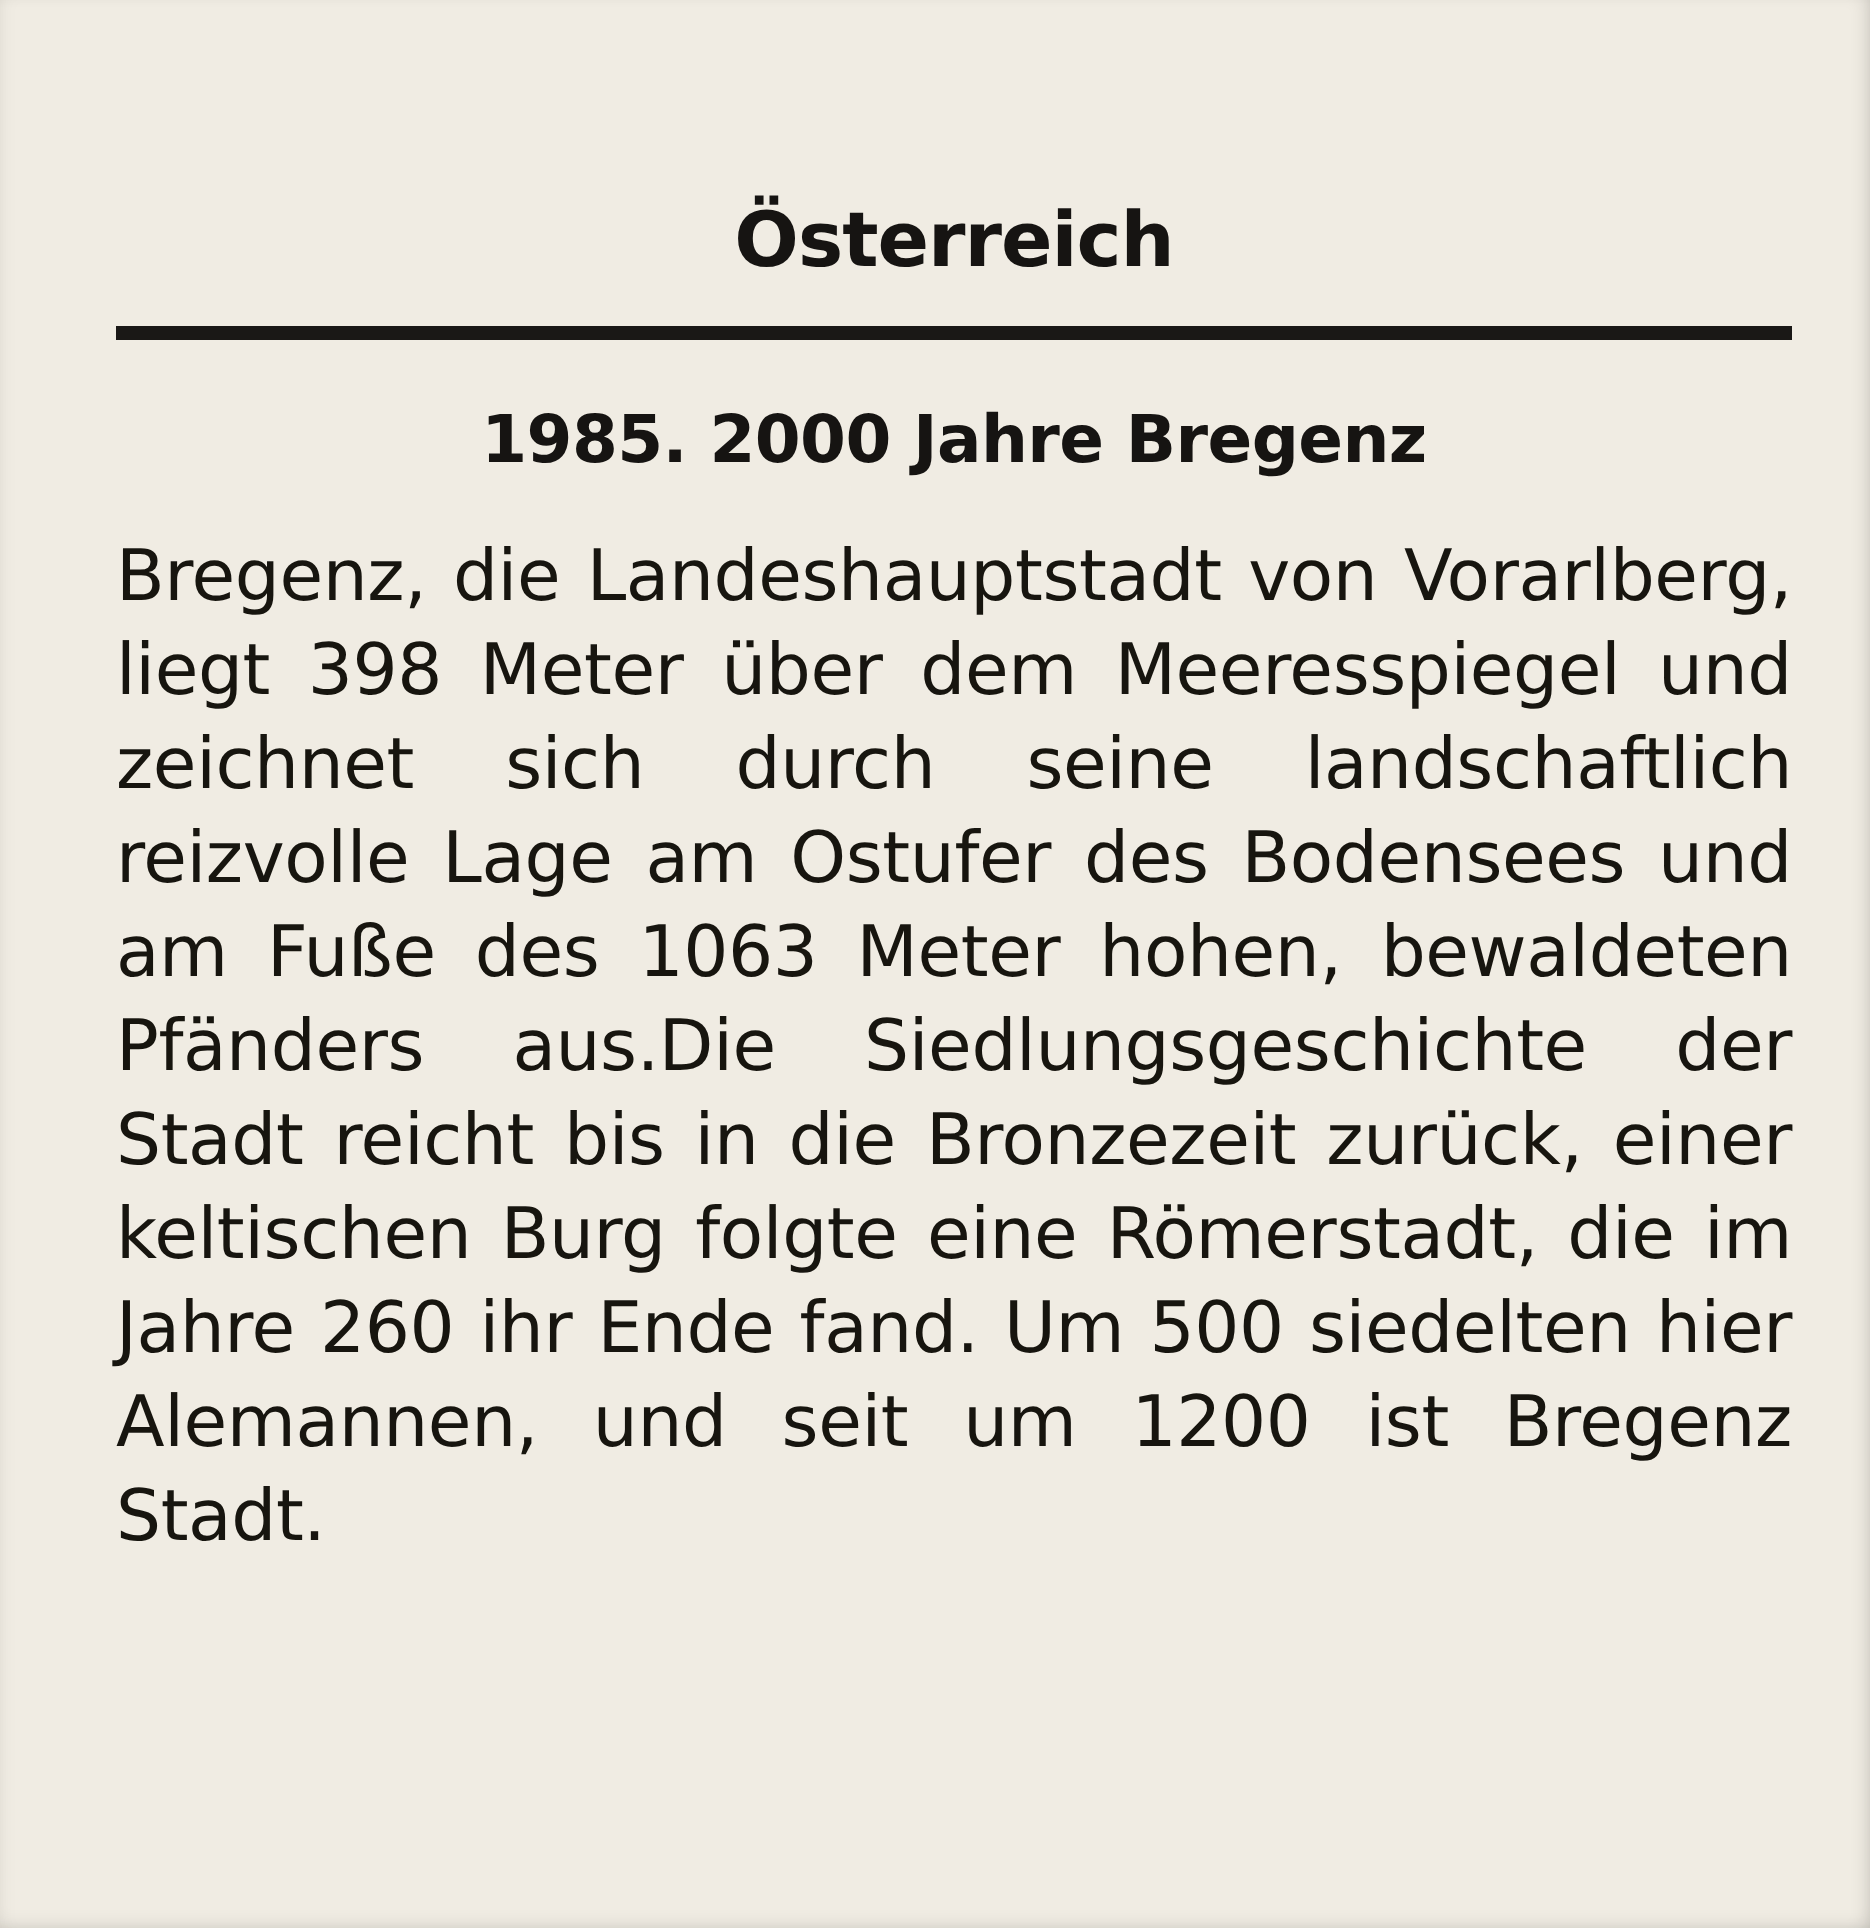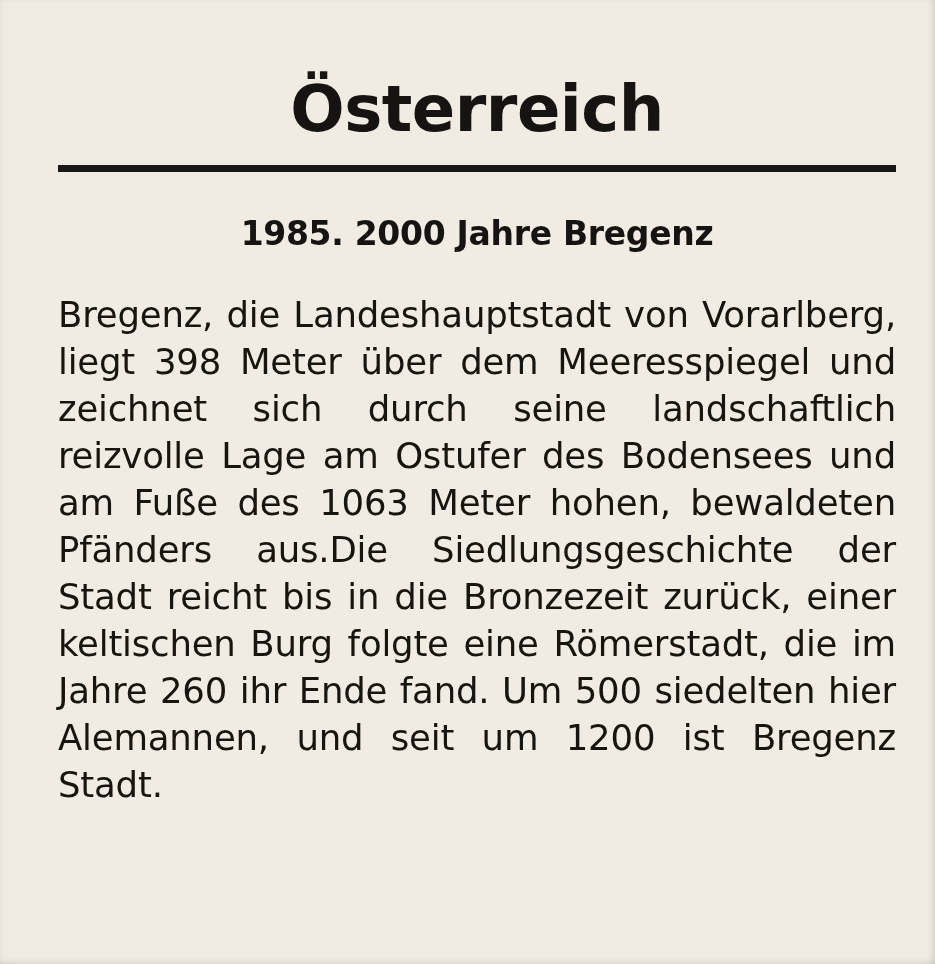--- a/index.html
+++ b/index.html
@@ -41,36 +41,36 @@
   }
   #content {
     position: absolute;
     left: 58px;
     top: 0px;
     width: 838px;
     height: 964px;
   }
   .title {
     margin: 0;
-    padding-top: 76px;
+    padding-top: 101px;
     text-align: center;
-    font-size: 64px;
+    font-size: 38px;
     font-weight: bold;
     letter-spacing: -0.5px;
     color: #161412;
     line-height: 1.05;
   }
   .rule {
     margin-top: 22px;
     height: 7px;
     background: #1a1816;
     width: 838px;
   }
   .subtitle {
-    margin: 12px;
+    margin: 0;
     padding-top: 30px;
     text-align: center;
     font-size: 33px;
     font-weight: bold;
     color: #161412;
     letter-spacing: -0.3px;
   }
   .body-text {
     margin: 0;
     padding-top: 26px;

